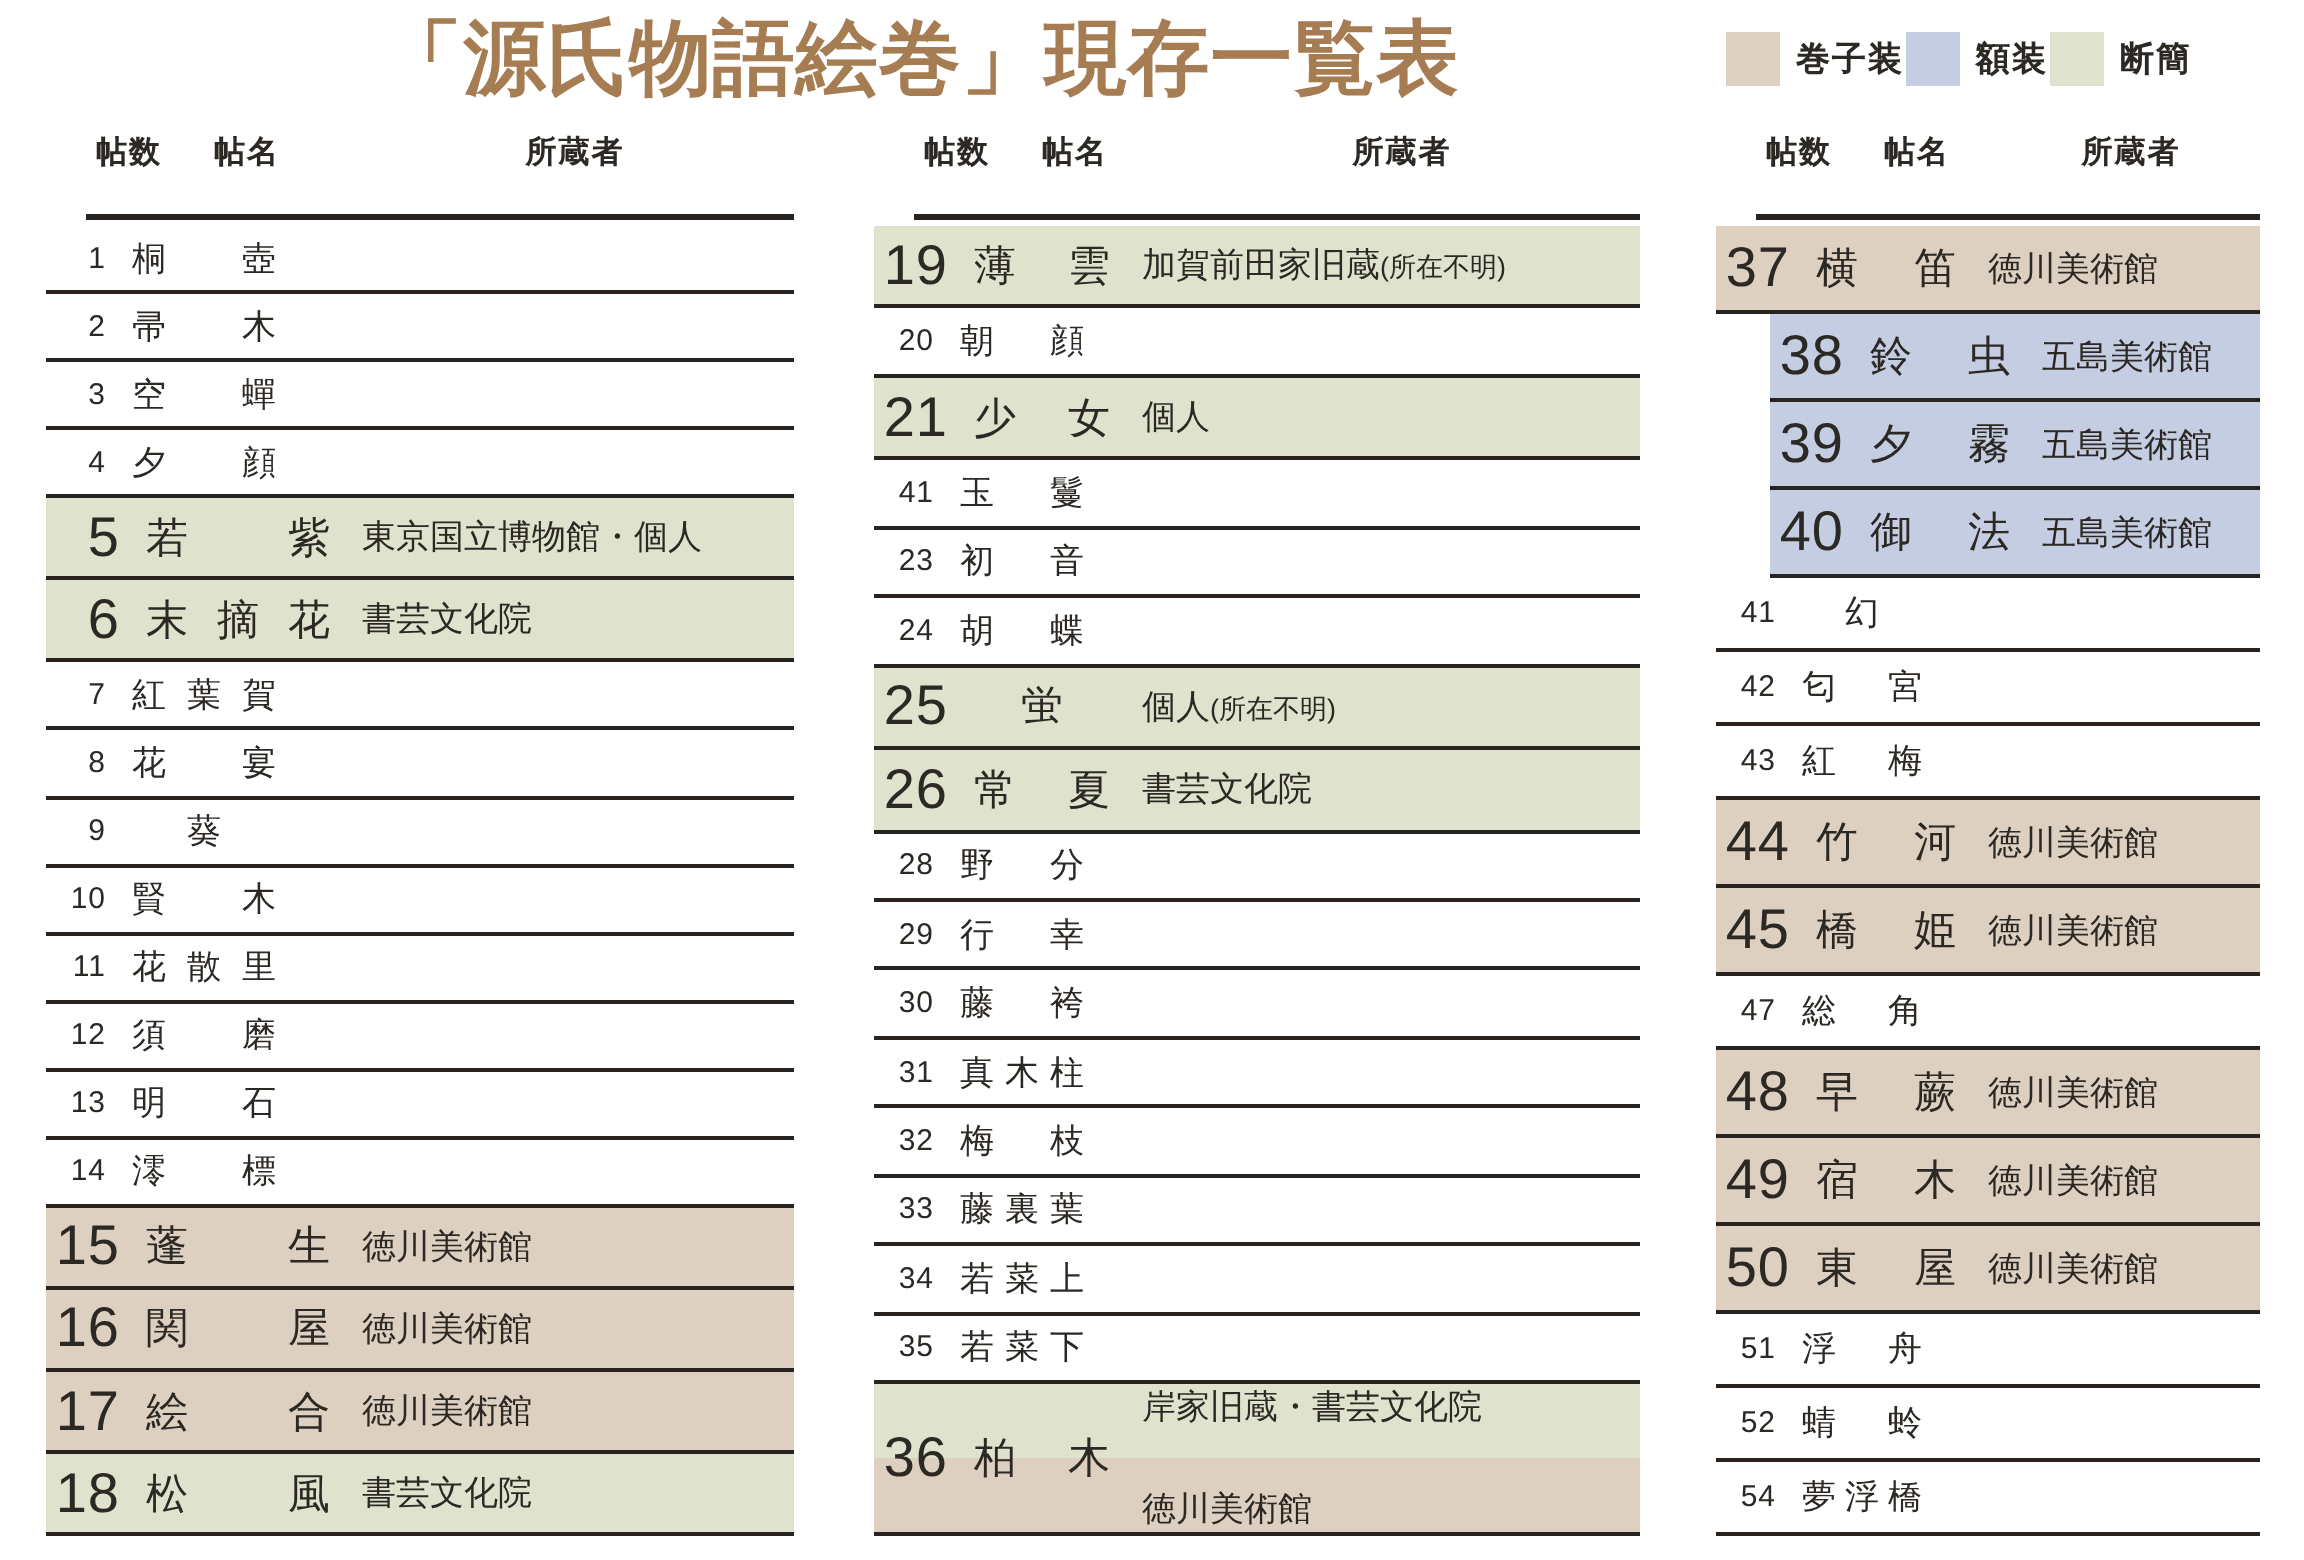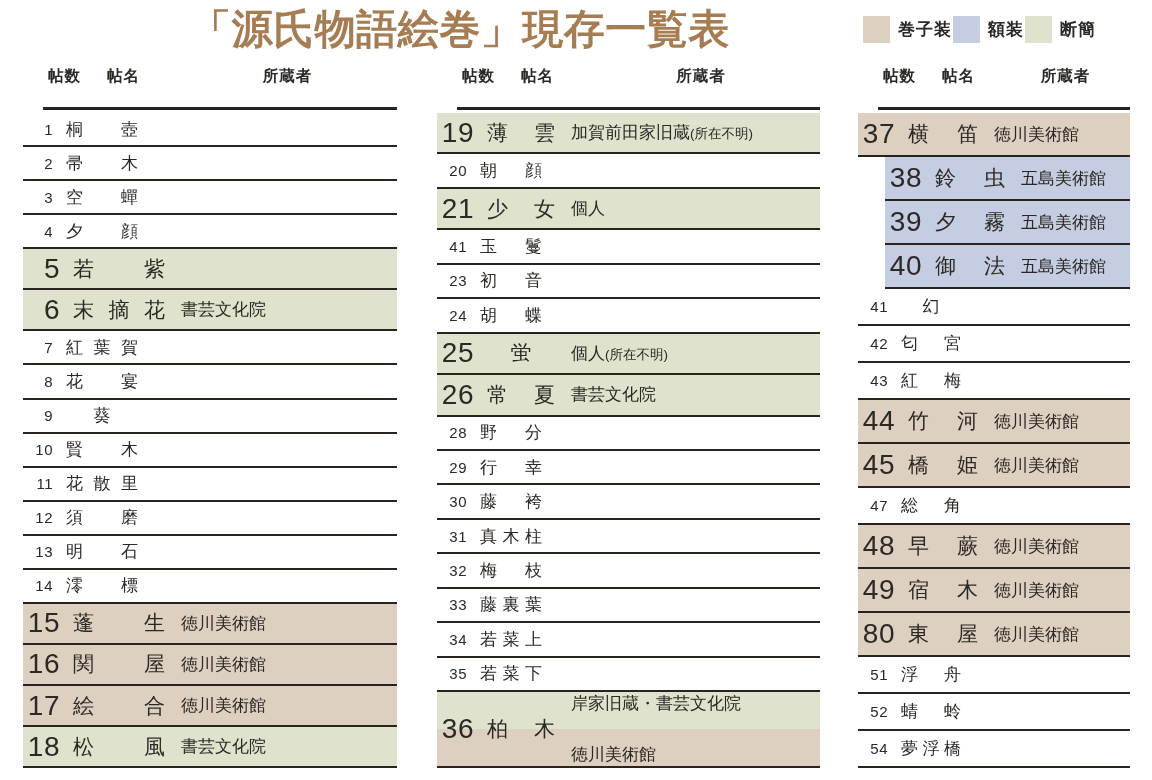--- a/index.html
+++ b/index.html
@@ -126,20 +126,21 @@
             <i class="ch">顔</i>
           </span>
           <span class="owner"></span>
         </div>
         <div class="row r-h bg-green">
           <span class="num">5</span>
           <span class="name">
             <i class="ch">若</i>
             <i class="ch">紫</i>
           </span>
+          <span class="owner">東京国立博物館・個人</span>
         </div>
         <div class="row r-h bg-green">
           <span class="num">6</span>
           <span class="name">
             <i class="ch">末</i>
             <i class="ch">摘</i>
             <i class="ch">花</i>
           </span>
           <span class="owner">書芸文化院</span>
         </div>
@@ -491,21 +492,21 @@
         </div>
         <div class="row r-h bg-tan">
           <span class="num">49</span>
           <span class="name">
             <i class="ch">宿</i>
             <i class="ch">木</i>
           </span>
           <span class="owner">徳川美術館</span>
         </div>
         <div class="row r-h bg-tan">
-          <span class="num">80</span>
+          <span class="num">50</span>
           <span class="name">
             <i class="ch">東</i>
             <i class="ch">屋</i>
           </span>
           <span class="owner">徳川美術館</span>
         </div>
         <div class="row r-n">
           <span class="num">51</span>
           <span class="name">
             <i class="ch">浮</i>

